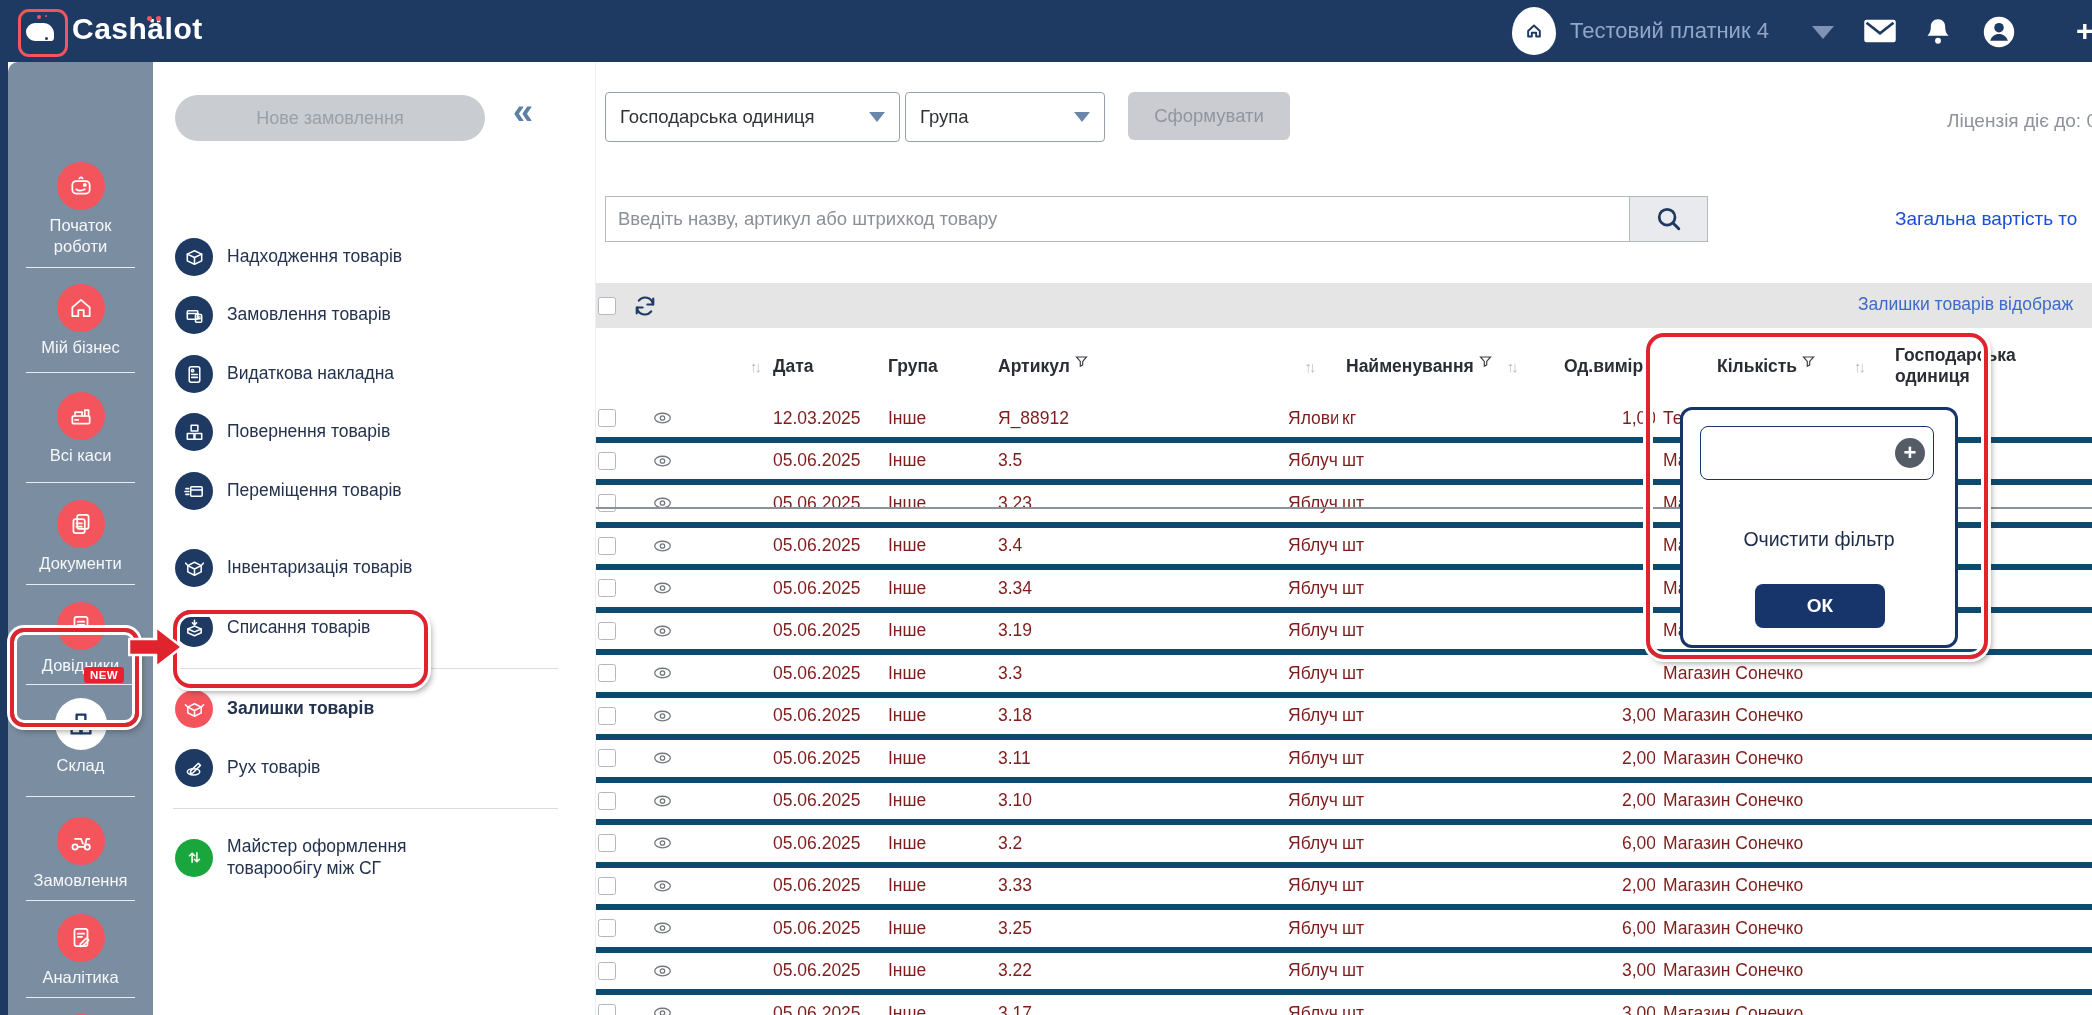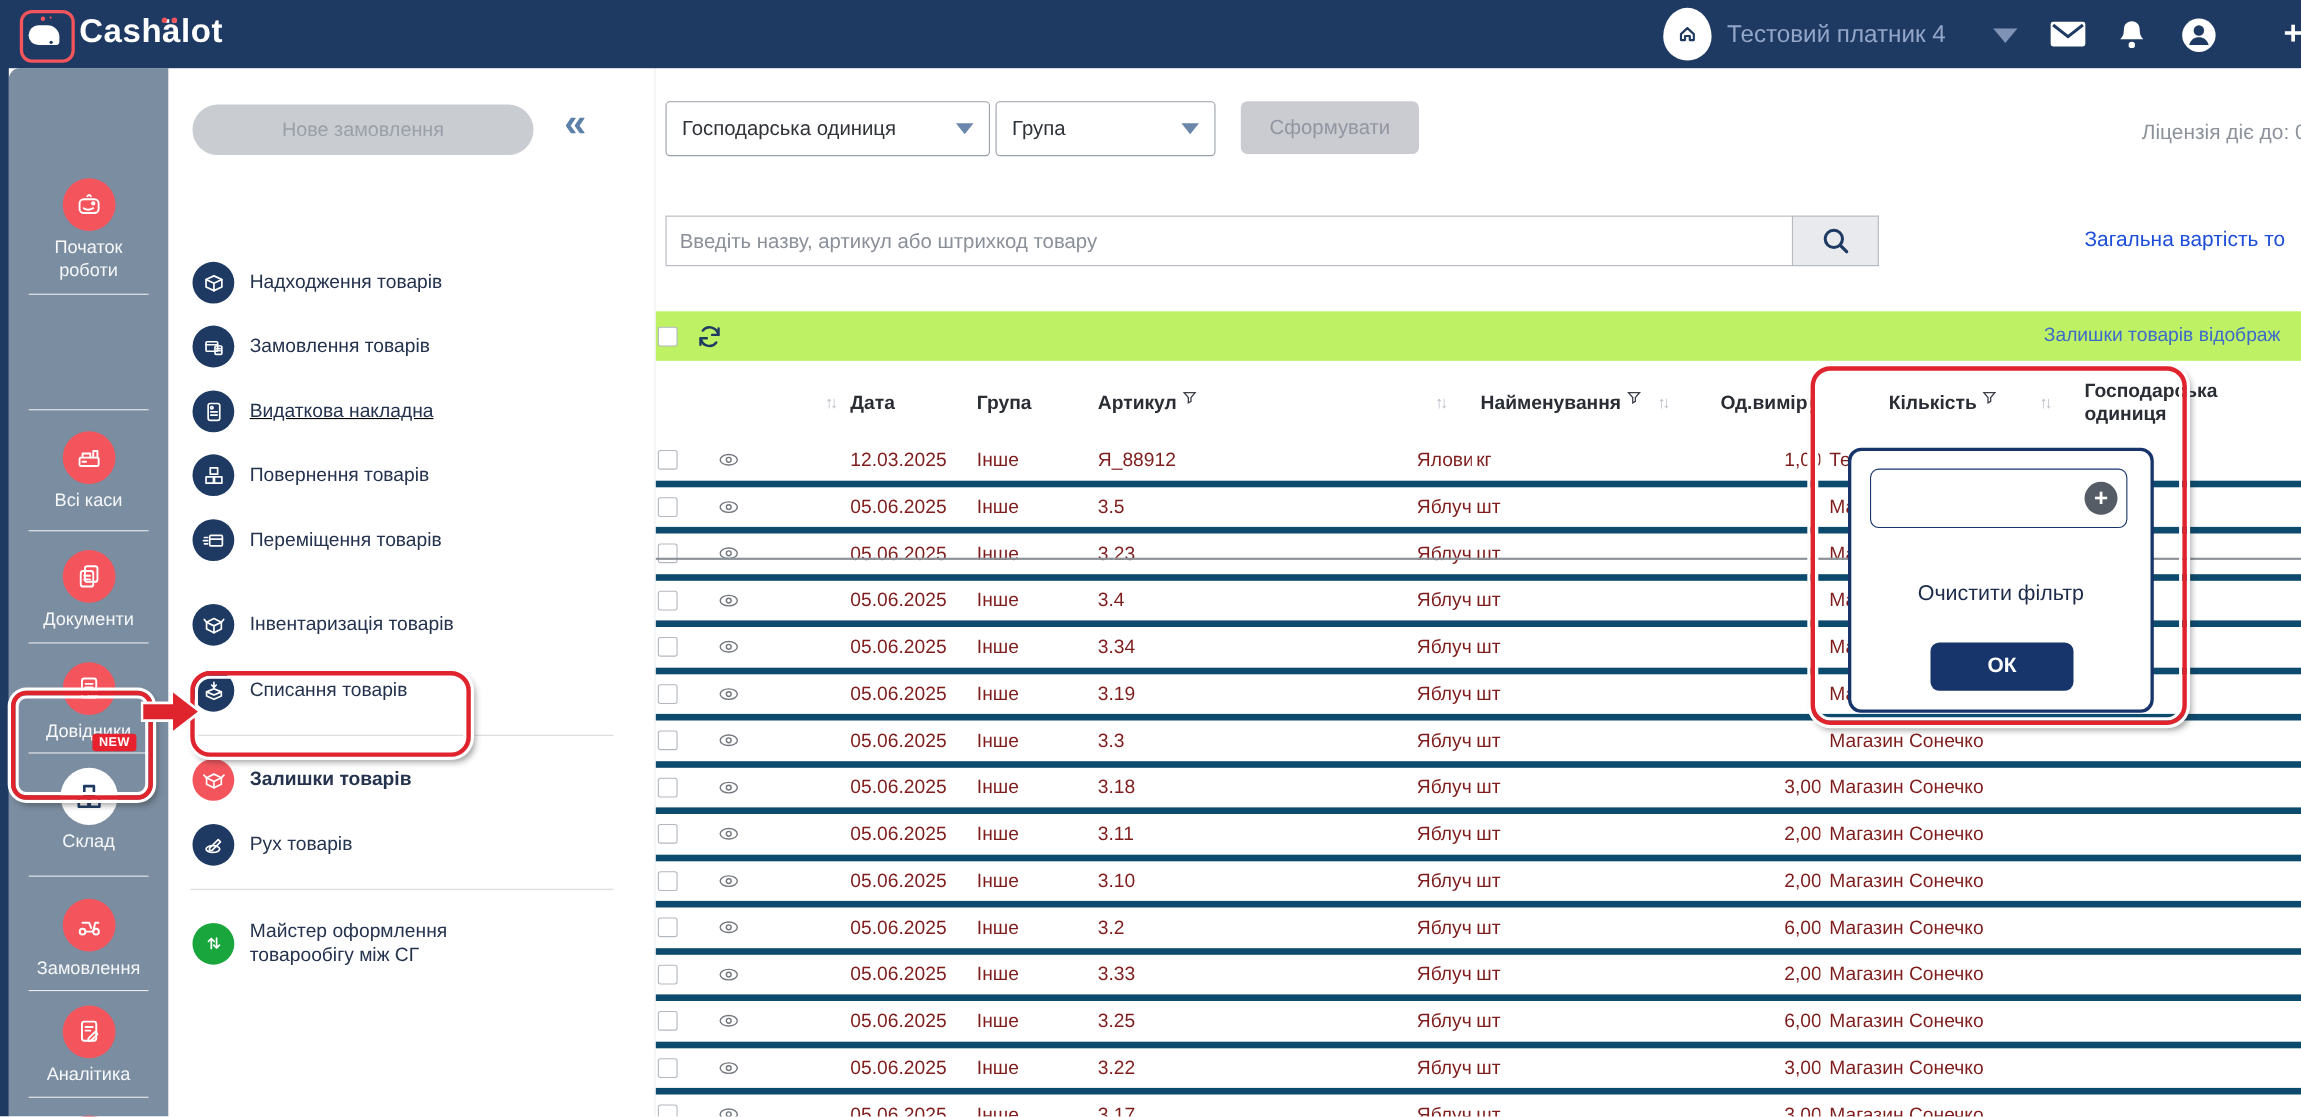--- a/index.html
+++ b/index.html
@@ -54,21 +54,21 @@
                 color:#9196a0;font-size:18.5px;font-family:inherit;}
   .search-input{left:605px;top:196px;width:1025px;height:46px;border:1px solid #b4b8bf;box-sizing:border-box;
                 padding:0 12px;font-size:18.5px;color:#3a3f46;font-family:inherit;}
   .search-input::placeholder{color:#8a8f98;}
   .search-btn{left:1630px;top:196px;width:78px;height:46px;background:#e9eaed;border:1px solid #b4b8bf;border-left:none;
               box-sizing:border-box;display:flex;align-items:center;justify-content:center;}
   .license{left:1947px;top:110px;font-size:19px;color:#8d929b;white-space:nowrap;}
   .total{left:1895px;top:208px;font-size:19px;color:#1d4ed8;white-space:nowrap;}
 
   
-  .toolbar{left:595px;top:283px;width:1497px;height:45px;background:#bef264;display:flex;align-items:center;}
+  .toolbar{left:595px;top:283px;width:1497px;height:45px;background:#e5e5e5;display:flex;align-items:center;}
   .cbx{width:18px;height:18px;border:1px solid #b3b8c0;border-radius:2.5px;background:#fff;box-sizing:border-box;}
   .toolbar .cbx{margin-left:3px;}
   .refresh{margin-left:16px;display:flex;}
   .remains-link{position:absolute;left:1263px;top:11px;color:#3e6bc9;font-size:17.5px;white-space:nowrap;}
 
   
   .grid{display:grid;grid-template-columns:40px 55px 75px 115px 110px 290px 58px 222px 95px 240px 1fr;align-items:center;}
   .thead{left:595px;top:332px;width:1497px;height:68px;font-weight:bold;color:#2a2e34;font-size:17.5px;}
   .th{display:flex;align-items:center;gap:5px;}
   .sortarrows{color:#b9bdc3;font-size:15px;letter-spacing:-3px;font-weight:normal;}
@@ -155,20 +155,28 @@
         <div class="sb-circle">
           <svg width="26" height="26" viewBox="0 0 24 24" fill="none" stroke="#fff" stroke-width="1.6" stroke-linecap="round" stroke-linejoin="round">
             <rect x="4" y="7.5" width="16" height="11.5" rx="3.5"></rect>
             <path d="M7.5 15 q3.5 2.5 8 0"></path>
             <path d="M10.5 5 q1.5-2 3 0"></path>
             <circle cx="15.5" cy="11" r="1" fill="#fff"></circle>
           </svg>
         </div>
         <div class="sb-label" style="width: 100px; margin: 5px auto 0px;">Початок роботи</div>
       </div>
+      <div class="sb-item" style="top: 222px;">
+        <div class="sb-circle">
+          <svg width="26" height="26" viewBox="0 0 24 24" fill="none" stroke="#fff" stroke-width="1.6" stroke-linecap="round" stroke-linejoin="round">
+            <path d="M4 11.5 12 4.5 20 11.5 V19.5 H14.5 V14 H9.5 V19.5 H4 Z"></path>
+          </svg>
+        </div>
+        <div class="sb-label">Мій бізнес</div>
+      </div>
       <div class="sb-item" style="top: 330px;">
         <div class="sb-circle">
           <svg width="26" height="26" viewBox="0 0 24 24" fill="none" stroke="#fff" stroke-width="1.6" stroke-linecap="round" stroke-linejoin="round">
             <rect x="4" y="12" width="16" height="7" rx="1"></rect>
             <path d="M6.5 12 V8.5 H13 V12"></path>
             <path d="M15.5 12 V6.5 H19 V12"></path>
             <path d="M6.5 15.5 h3"></path>
           </svg>
         </div>
         <div class="sb-label">Всі каси</div>
@@ -256,21 +264,21 @@
           <div class="mi-circle">
             <svg width="23" height="23" viewBox="0 0 24 24" fill="none" stroke="#fff" stroke-width="1.6" stroke-linecap="round" stroke-linejoin="round">
               <rect x="4.5" y="7" width="11" height="9" rx="1"></rect>
               <path d="M4.5 9.8 h11"></path>
               <rect x="13" y="11" width="6.5" height="8" rx="1"></rect>
               <path d="M14.6 13.5 h3.3 M14.6 15.5 h3.3"></path>
             </svg>
           </div>
           <div class="mi-label">Замовлення товарів</div>
         </div>
-        <div class="mi" style="top: 293px; text-decoration: underline;">
+        <div class="mi" style="top: 293px;">
           <div class="mi-circle">
             <svg width="23" height="23" viewBox="0 0 24 24" fill="none" stroke="#fff" stroke-width="1.6" stroke-linecap="round" stroke-linejoin="round">
               <rect x="6.5" y="4" width="11" height="16" rx="2"></rect>
               <circle cx="10" cy="8" r="1.2"></circle>
               <path d="M9 12 h6 M9 15 h6"></path>
             </svg>
           </div>
           <div class="mi-label">Видаткова накладна</div>
         </div>
         <div class="mi" style="top: 351px;">

